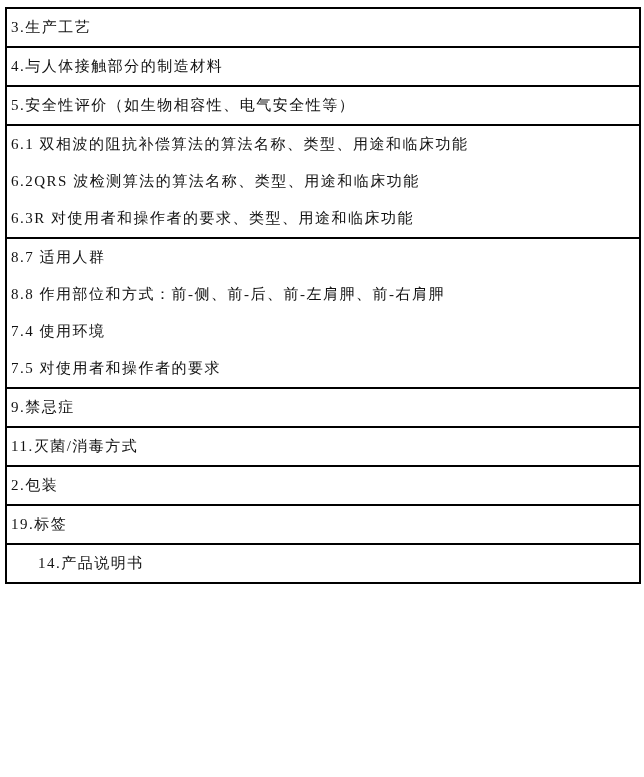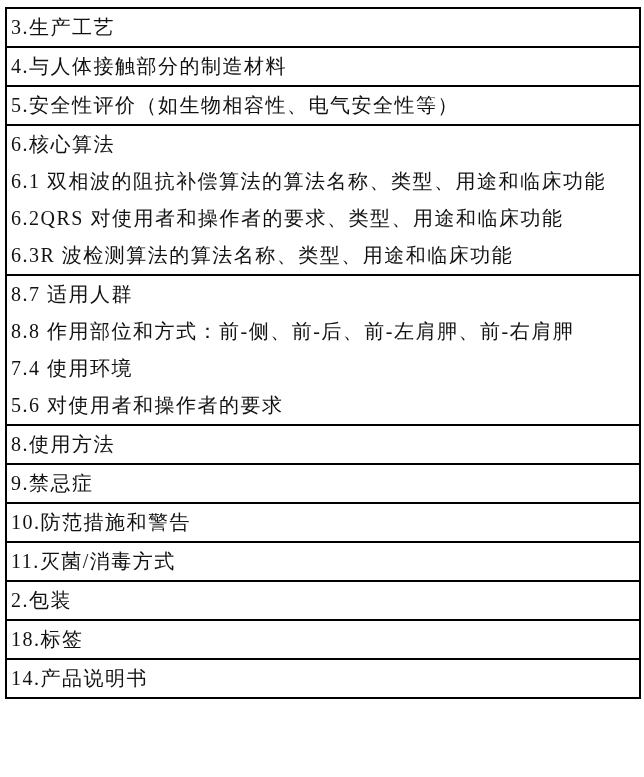--- a/index.html
+++ b/index.html
@@ -22,27 +22,28 @@
     width: 636px;
     box-sizing: border-box;
     border: 2px solid #000000;
     background: #ffffff;
   }
   .table-row {
     border-bottom: 2px solid #000000;
   }
   .table-row:last-child {
     border-bottom: none;
+    margin-left: 27px;
   }
   .cell-line {
     height: 37px;
     display: flex;
     align-items: center;
     padding-left: 4px;
-    font-size: 20px;
+    font-size: 15px;
     letter-spacing: 1.5px;
     color: #121212;
     white-space: nowrap;
     overflow: hidden;
   }
 </style>
 </head>
 <body>
 
 <div class="page">
@@ -50,46 +51,39 @@
       <div class="table-row">
         <div class="cell-line">3.生产工艺</div>
       </div>
       <div class="table-row">
         <div class="cell-line">4.与人体接触部分的制造材料</div>
       </div>
       <div class="table-row">
         <div class="cell-line">5.安全性评价（如生物相容性、电气安全性等）</div>
       </div>
       <div class="table-row">
-        <div class="cell-line">6.核心算法</div>
         <div class="cell-line">6.1 双相波的阻抗补偿算法的算法名称、类型、用途和临床功能</div>
-        <div class="cell-line">6.2QRS 对使用者和操作者的要求、类型、用途和临床功能</div>
-        <div class="cell-line">6.3R 波检测算法的算法名称、类型、用途和临床功能</div>
+        <div class="cell-line">6.2QRS 波检测算法的算法名称、类型、用途和临床功能</div>
+        <div class="cell-line">6.3R 对使用者和操作者的要求、类型、用途和临床功能</div>
       </div>
       <div class="table-row">
         <div class="cell-line">8.7 适用人群</div>
         <div class="cell-line">8.8 作用部位和方式：前-侧、前-后、前-左肩胛、前-右肩胛</div>
         <div class="cell-line">7.4 使用环境</div>
-        <div class="cell-line">5.6 对使用者和操作者的要求</div>
-      </div>
-      <div class="table-row">
-        <div class="cell-line">8.使用方法</div>
+        <div class="cell-line">7.5 对使用者和操作者的要求</div>
       </div>
       <div class="table-row">
         <div class="cell-line">9.禁忌症</div>
-      </div>
-      <div class="table-row">
-        <div class="cell-line">10.防范措施和警告</div>
       </div>
       <div class="table-row">
         <div class="cell-line">11.灭菌/消毒方式</div>
       </div>
       <div class="table-row">
         <div class="cell-line">2.包装</div>
       </div>
       <div class="table-row">
-        <div class="cell-line">18.标签</div>
+        <div class="cell-line">19.标签</div>
       </div>
       <div class="table-row">
         <div class="cell-line">14.产品说明书</div>
       </div>
     </div>
 </div>
 
 </body></html>

